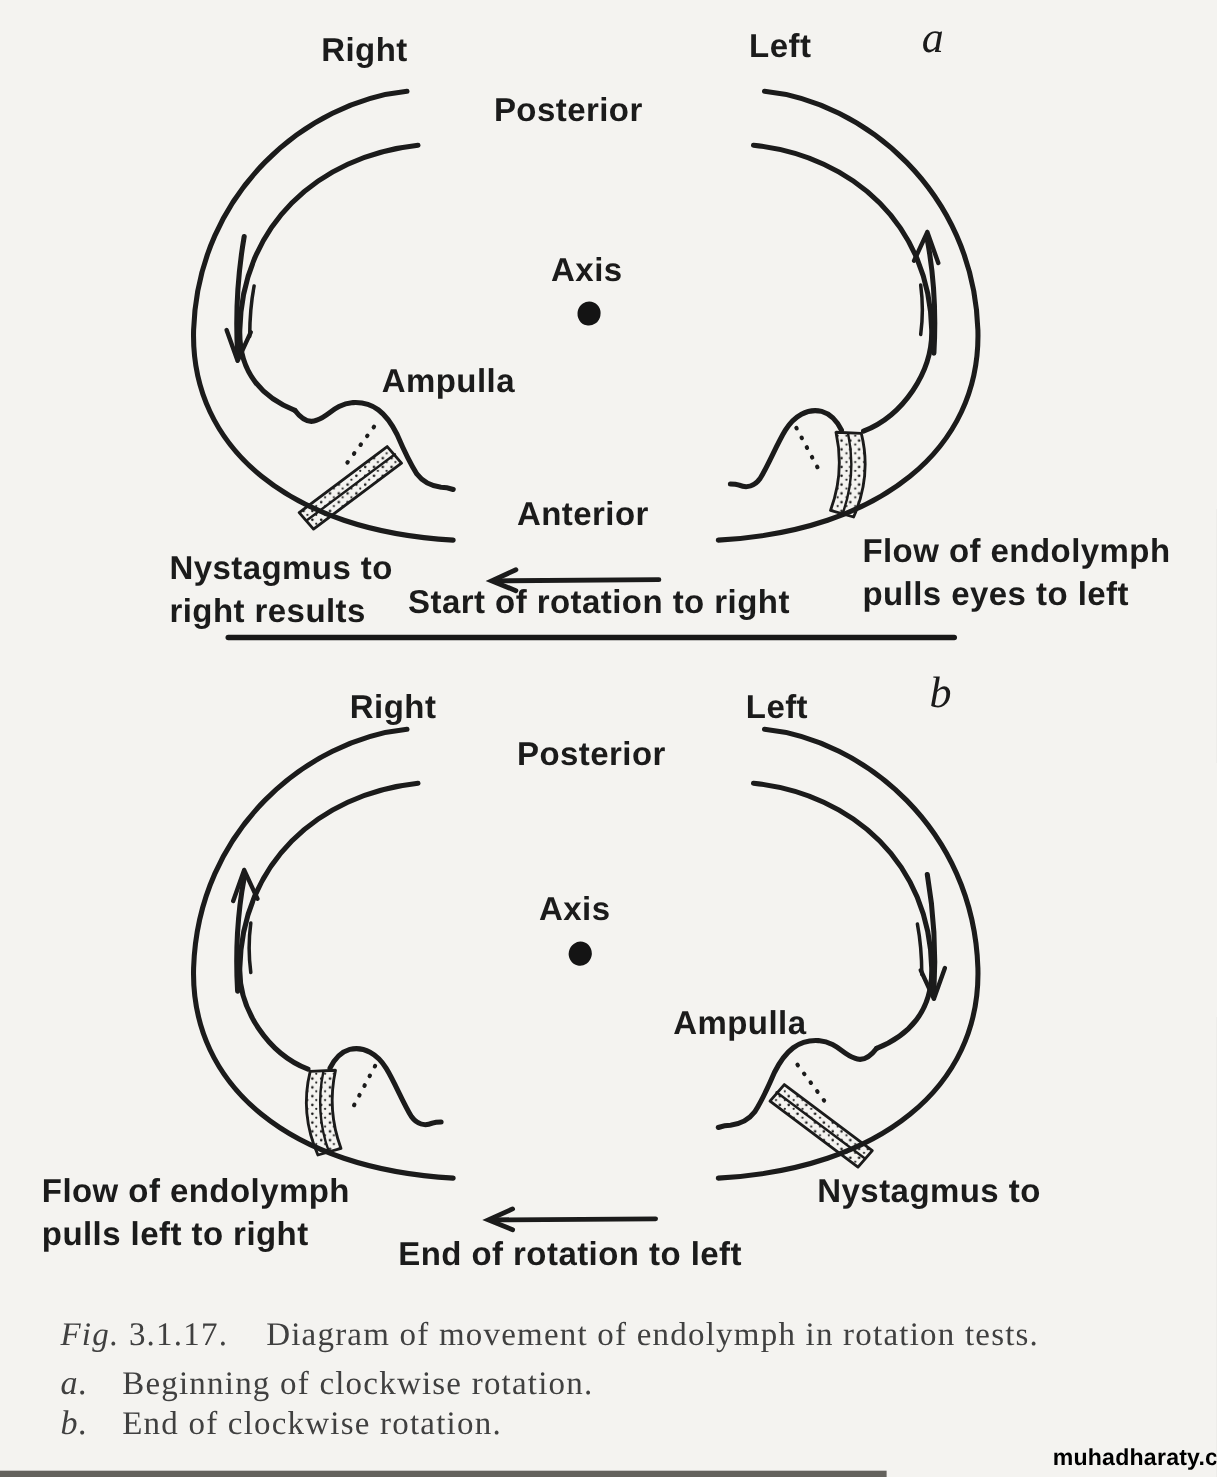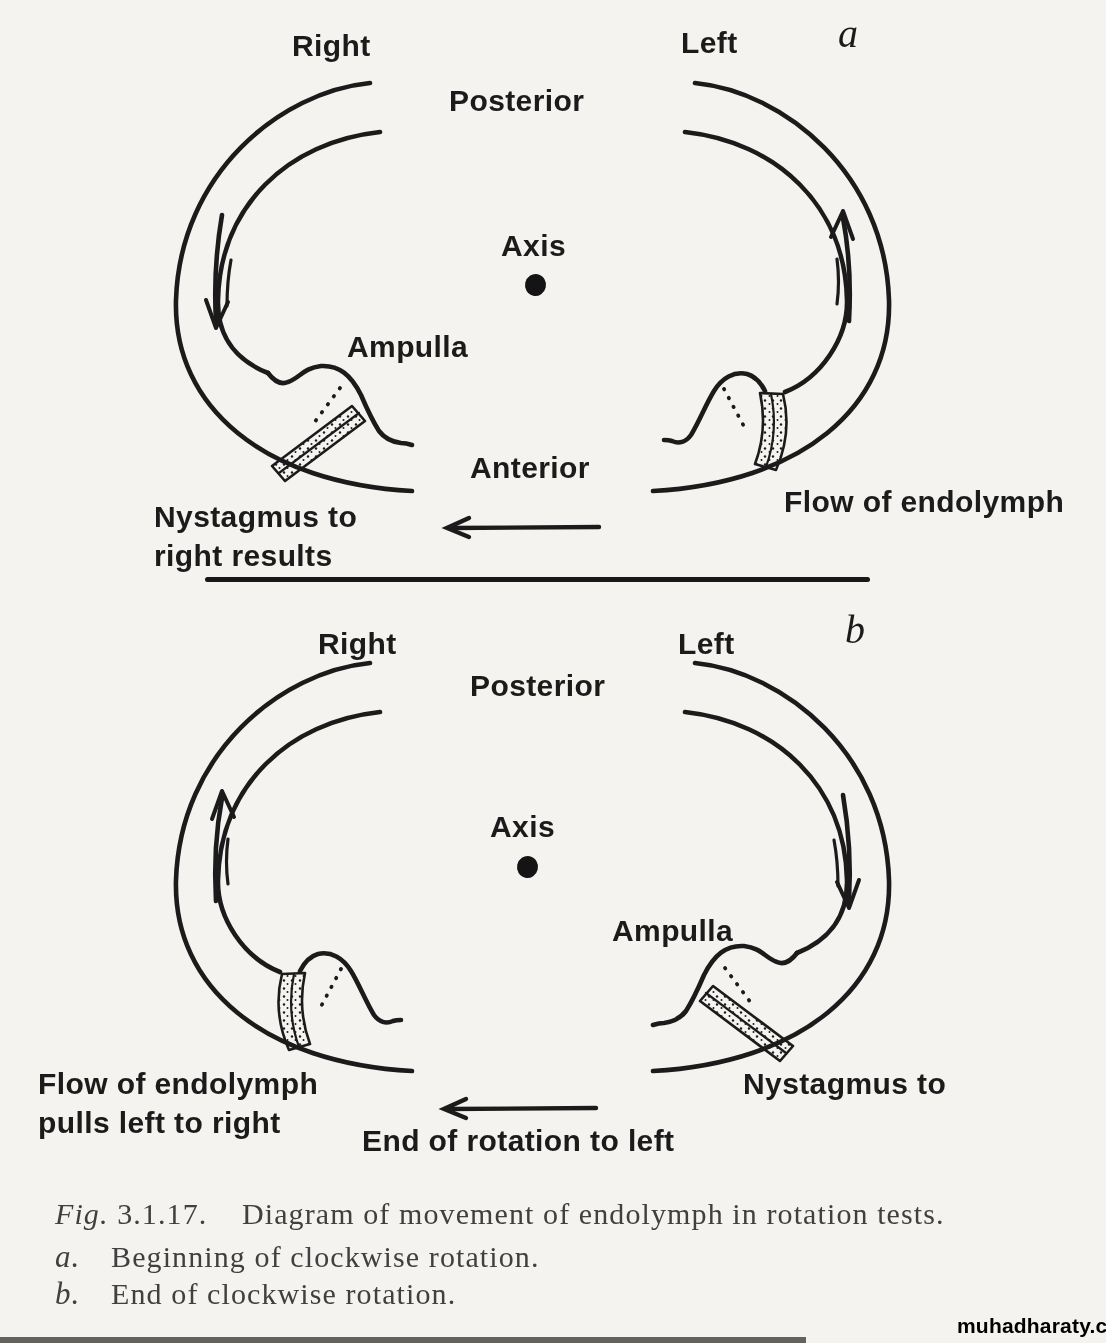--- a/index.html
+++ b/index.html
@@ -98,23 +98,25 @@
   </svg>
 
   <div class="lbl two-line" style="left:154px;top:497px">
     <div>Nystagmus to</div>
     <div>right results</div>
   </div>
 
   <svg style="position:absolute;left:437px;top:514px" width="170" height="28" viewBox="0 0 170 28">
     <use href="#rotArrow"></use>
   </svg>
+  <div class="lbl" style="left:371px;top:533px">Start of rotation to right</div>
 
   <div class="lbl two-line" style="left:784px;top:482px">
     <div>Flow of endolymph</div>
+    <div>pulls eyes to left</div>
   </div>
 
   <div class="divider" style="left:205px;top:577px;width:665px;height:5px"></div>
 
   <div class="lbl" style="left:318px;top:629px">Right</div>
   <div class="lbl" style="left:678px;top:629px">Left</div>
   <div class="marker" style="left:845px;top:610px">b</div>
   <div class="lbl" style="left:470px;top:671px">Posterior</div>
   <div class="lbl" style="left:490px;top:812px">Axis</div>
   <div class="axis-dot" style="left:517px;top:856px"></div>

